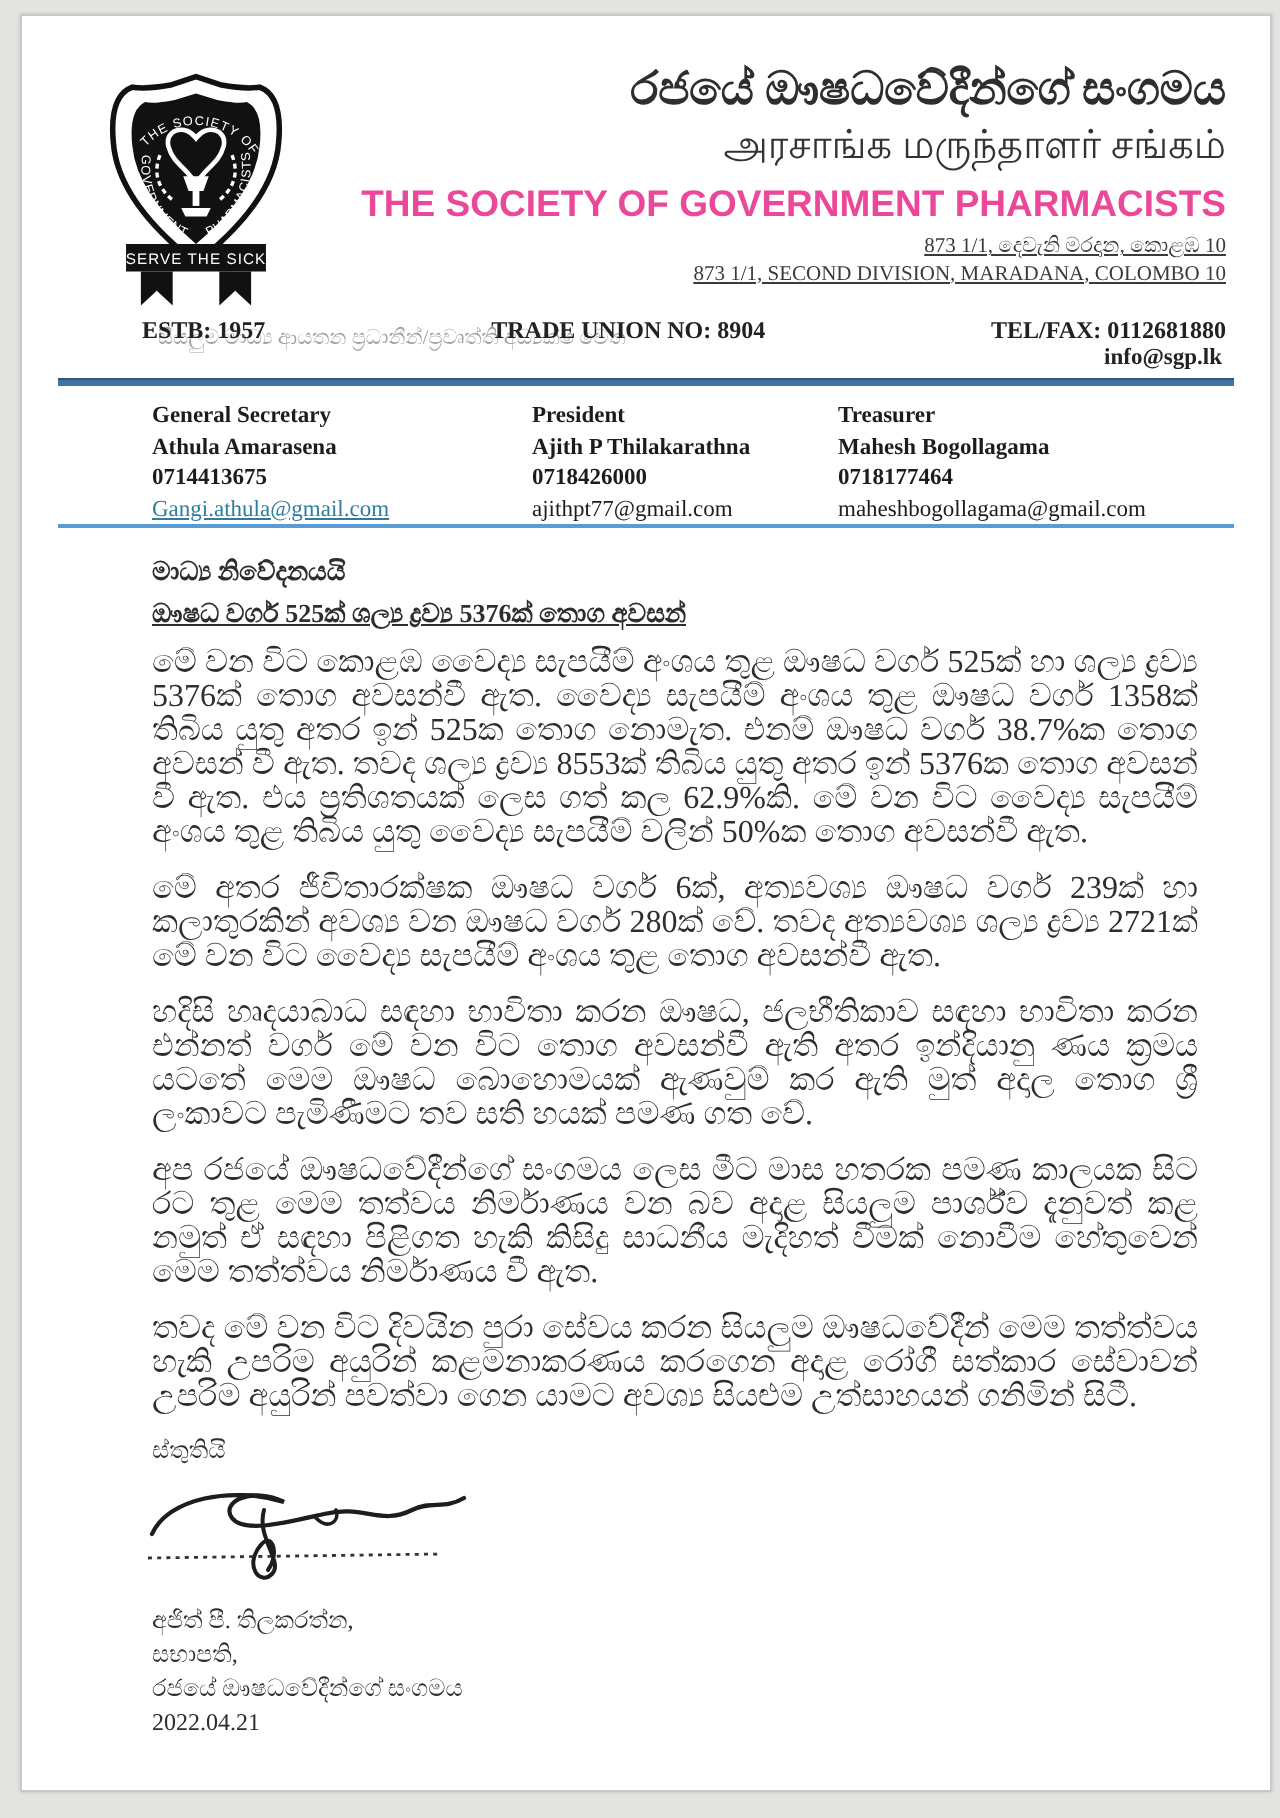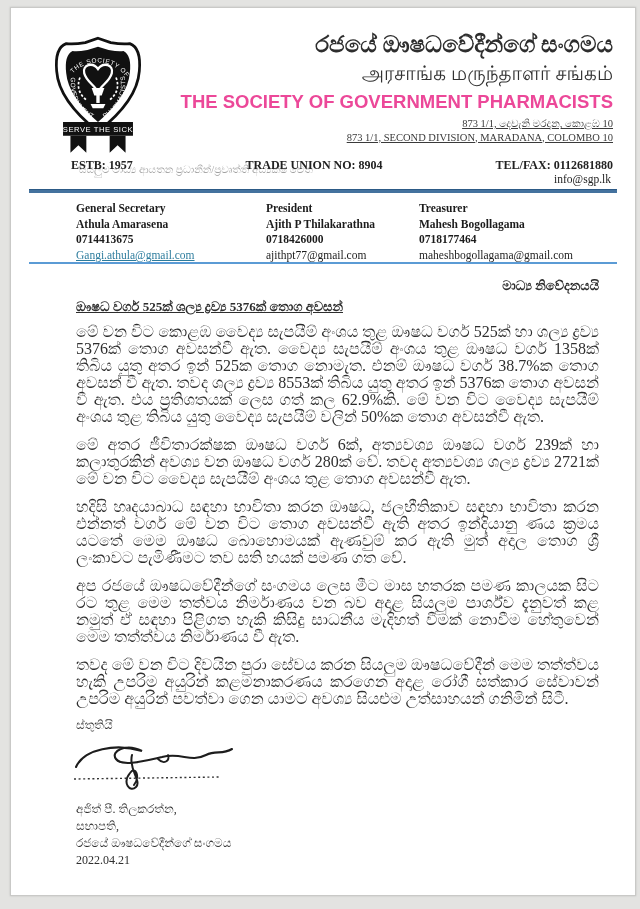--- a/index.html
+++ b/index.html
@@ -27,34 +27,34 @@
     position:absolute;left:0;right:0;top:150px;height:16px;
     display:flex;justify-content:space-between;
     padding:0 22px 0 60px;box-sizing:border-box;
     font-weight:700;font-size:12px;color:#222;gap:48px;
   }
   .faint-line{
     position:absolute;left:68px;top:156px;width:420px;
     font-size:10.5px;color:rgba(110,110,110,.65);white-space:nowrap;
     pointer-events:none;
   }
-  .info-mail{position:absolute;right:24px;top:165px;font-weight:400;font-size:11.5px;color:#222;padding-left:15px;}
+  .info-mail{position:absolute;right:24px;top:165px;font-weight:700;font-size:11.5px;color:#222;padding-left:15px;}
   .divider1{position:absolute;left:18px;right:18px;top:181px;height:3px;background:#44729e;border-top:1px solid #2c5a86;}
   .divider2{position:absolute;left:18px;right:18px;top:254px;height:2px;background:#5b9bd5;}
   
   .contacts{position:absolute;left:0;top:193px;width:100%;height:60px;}
   .contact-col{position:absolute;font-size:11.5px;line-height:15.5px;color:#1c1c1c;font-weight:700;}
   .contact-col .email{font-weight:400;}
   .c1{left:65px;width:185px;}
   .c2{left:255px;width:165px;}
   .c3{left:408px;width:205px;}
   .email-link{color:#2e7d9e;text-decoration:underline;cursor:pointer;}
   
   .body-text{position:absolute;left:65px;right:36px;top:270px;color:#2e2e2e;}
-  .media-heading{text-align:right;font-weight:700;font-size:13px;margin-bottom:5px;}
+  .media-heading{text-align:left;font-weight:700;font-size:13px;margin-bottom:5px;}
   .subject{font-weight:700;font-size:13px;text-decoration:underline;margin-bottom:8px;}
   .para{font-size:16px;line-height:17px;text-align:justify;margin:0 0 11px 0;}
   .closing{font-size:12px;margin-top:3px;}
   .signature{margin:4px 0 2px -6px;}
   .sign-block{font-size:12px;line-height:17px;}
   .sign-block .date{font-family:"Liberation Serif", serif;}
 </style>
 </head>
 <body>
 

